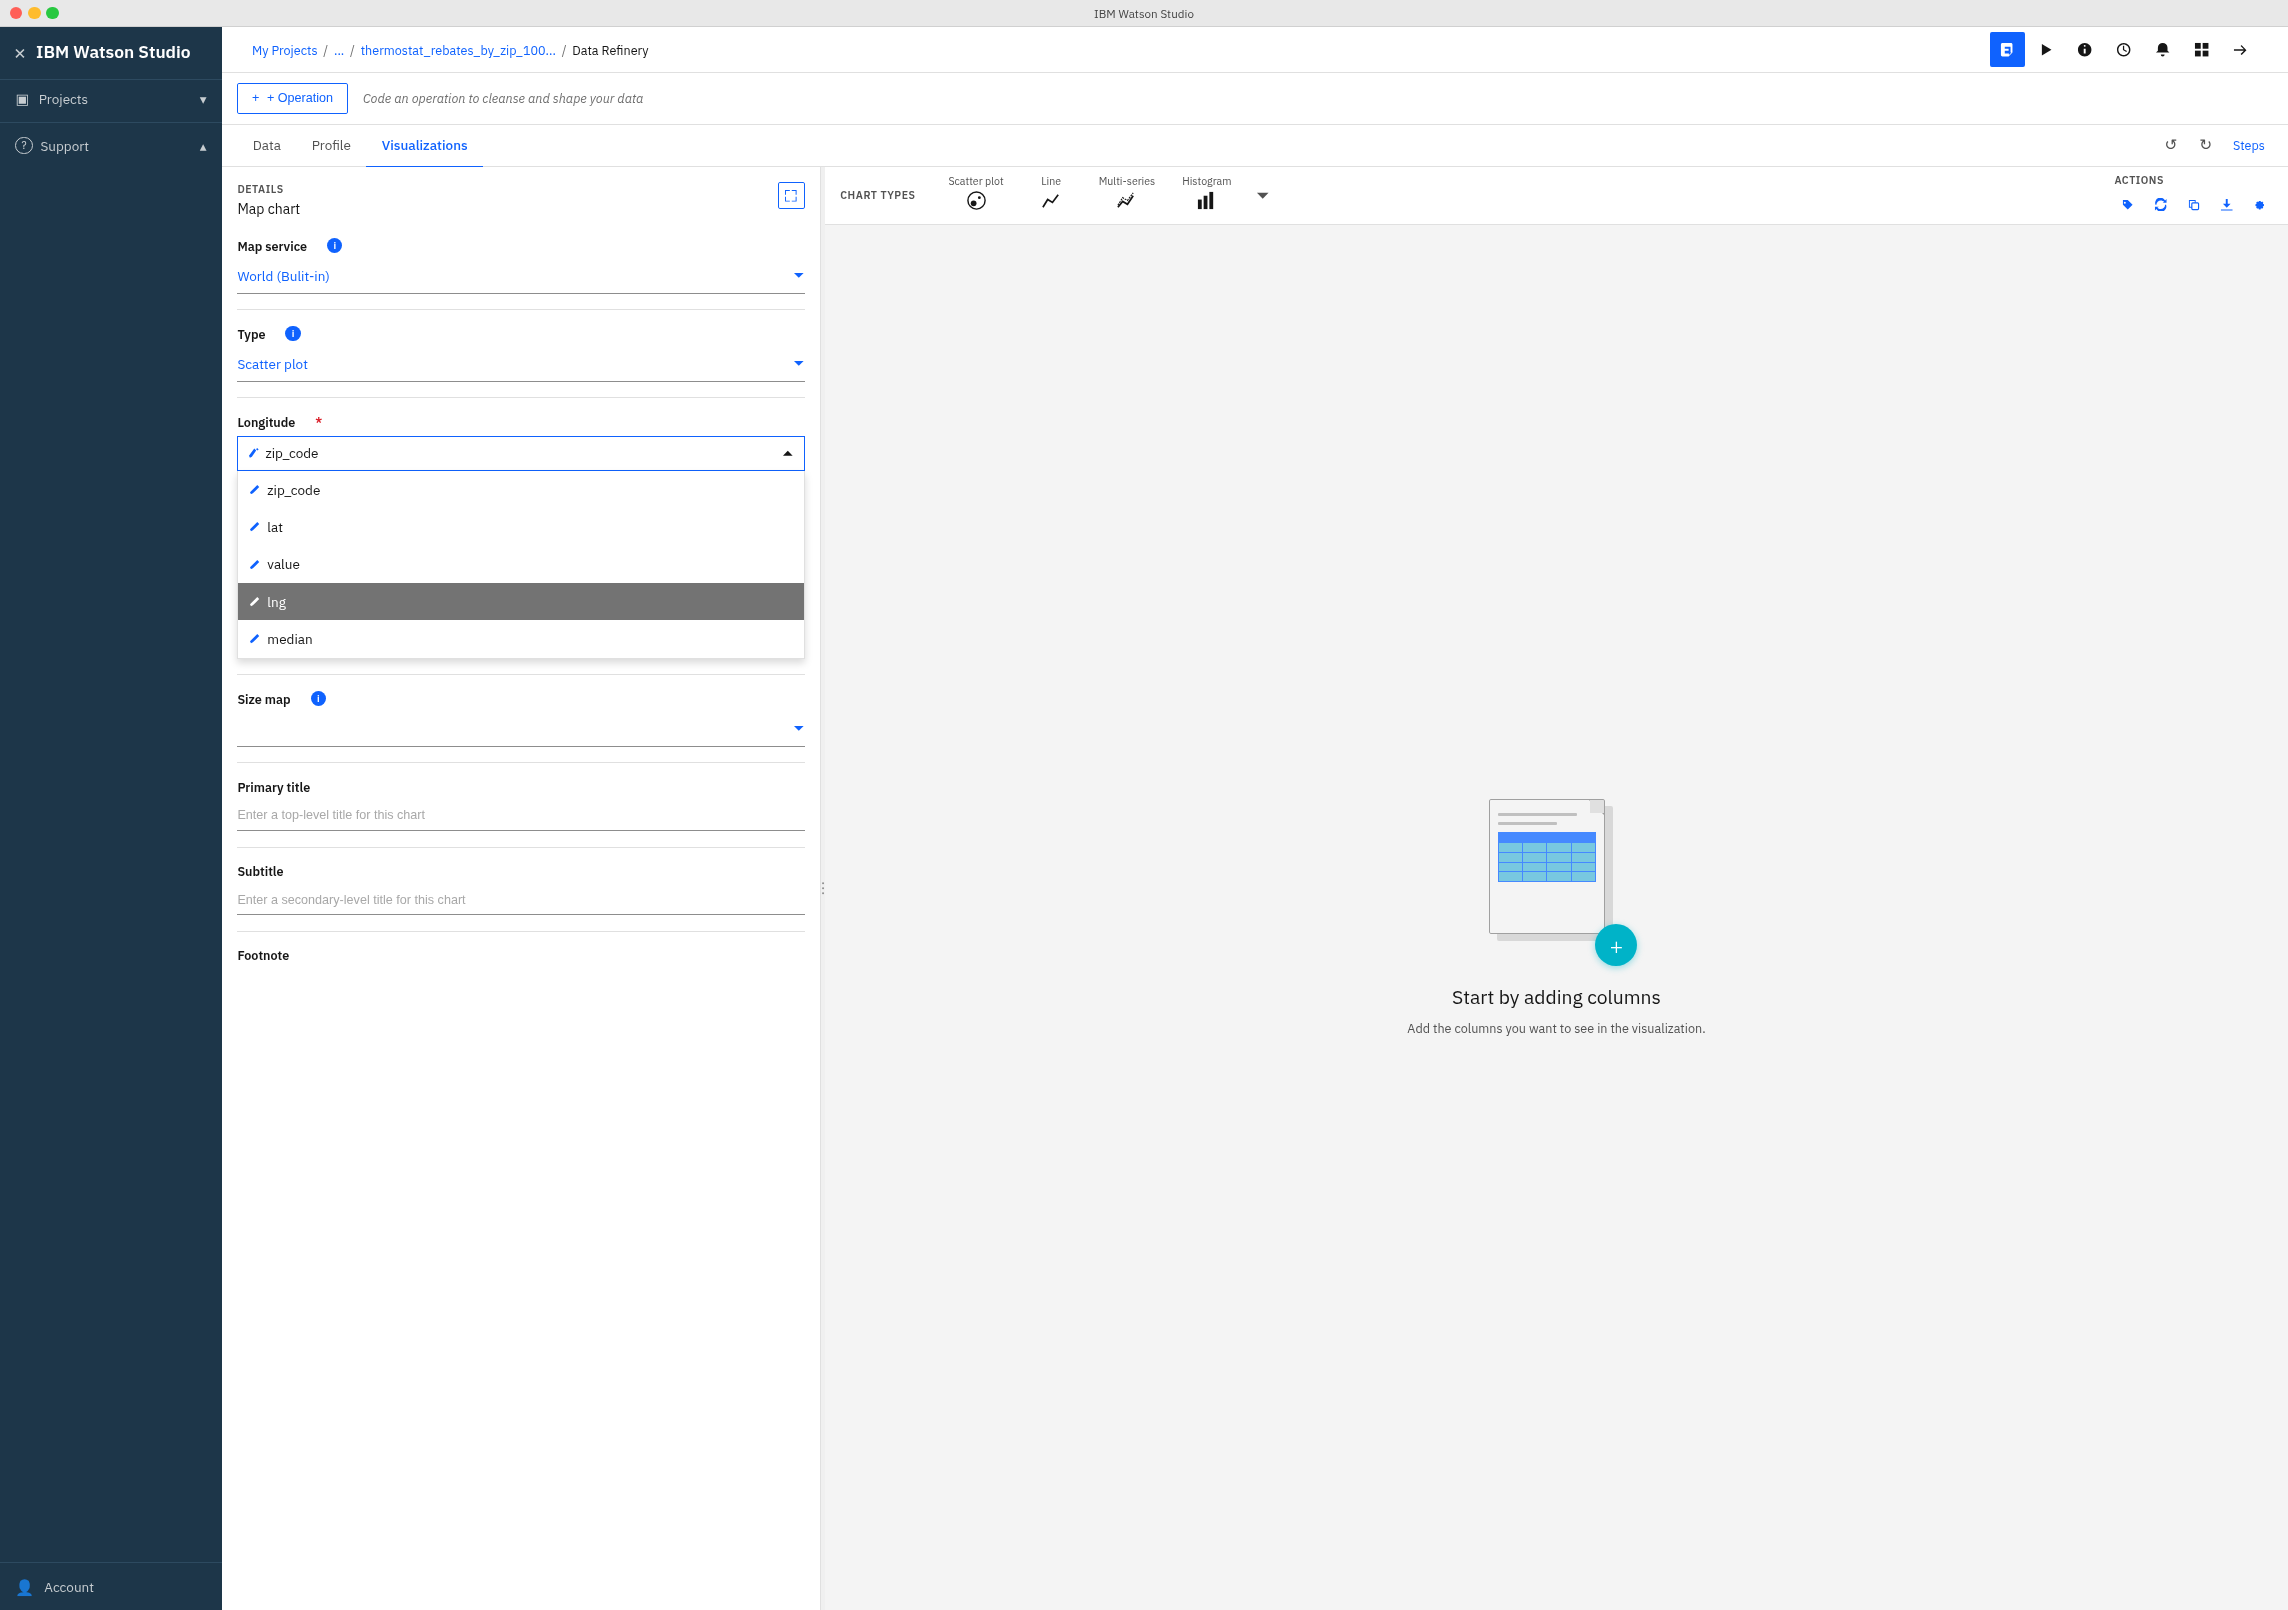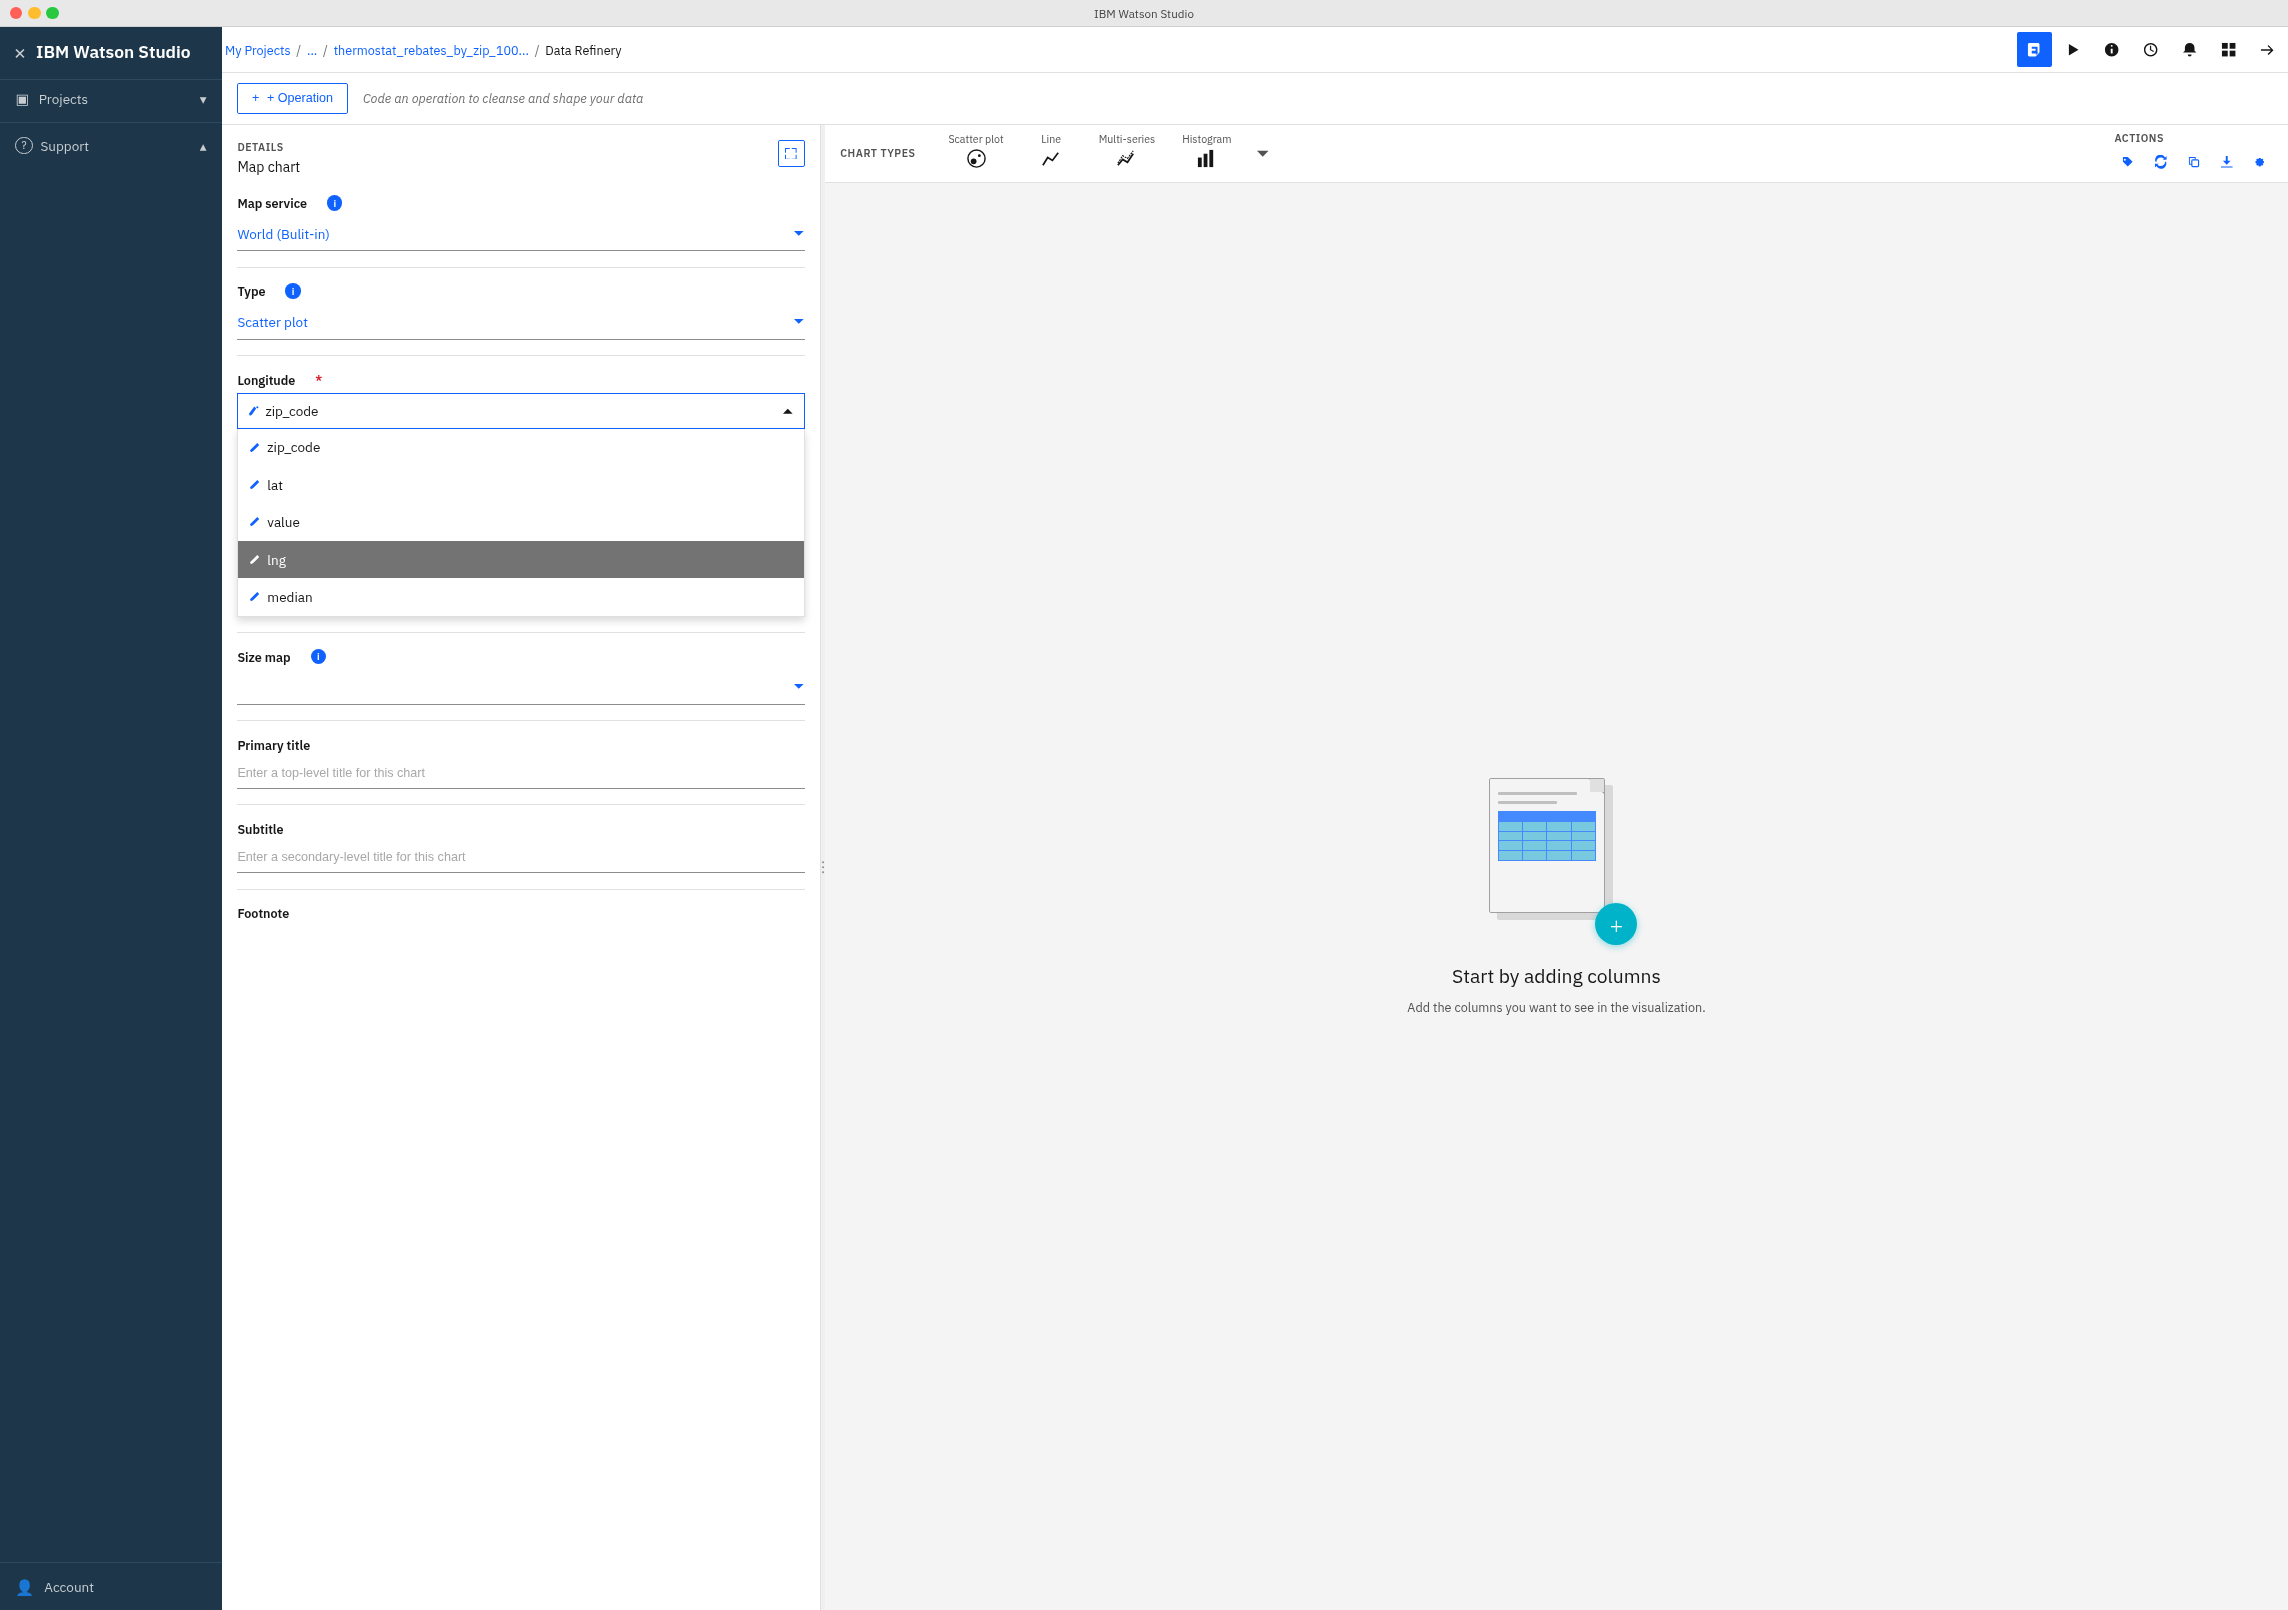--- a/index.html
+++ b/index.html
@@ -126,21 +126,21 @@
       overflow: hidden;
     }
 
     
     .top-nav {
       height: 46px;
       background: #ffffff;
       border-bottom: 1px solid #e0e0e0;
       display: flex;
       align-items: center;
-      padding: 0 3px;
+      padding: 0 30px;
       gap: 0;
     }
     .breadcrumb {
       display: flex;
       align-items: center;
       gap: 5.8px;
       font-size: 12.6px;
       color: #0f62fe;
       flex: 1;
     }
@@ -622,20 +622,40 @@
     </div>
 
     <div class="operation-bar">
       <button class="operation-btn">
         <span>+</span>
         <span style="margin-left:1.9px;">+ Operation</span>
       </button>
       <span class="operation-hint">Code an operation to cleanse and shape your data</span>
     </div>
 
+    <div class="tabs-bar">
+      <div class="tab">
+        <span>Data</span>
+      </div>
+      <div class="tab">
+        <span>Profile</span>
+      </div>
+      <div class="tab active">
+        <span>Visualizations</span>
+      </div>
+      <div class="tabs-right">
+        <button class="undo-redo-btn" title="Undo">
+          <span>↺</span>
+        </button>
+        <button class="undo-redo-btn" title="Redo">
+          <span>↻</span>
+        </button>
+        <span class="steps-link">Steps</span>
+      </div>
+    </div>
 
     <div class="content-area">
 
       <div class="left-panel">
 
         <div class="panel-header">
           <div class="panel-header-left">
             <div class="panel-details-label">DETAILS</div>
             <div class="panel-chart-title">Map chart</div>
           </div>

